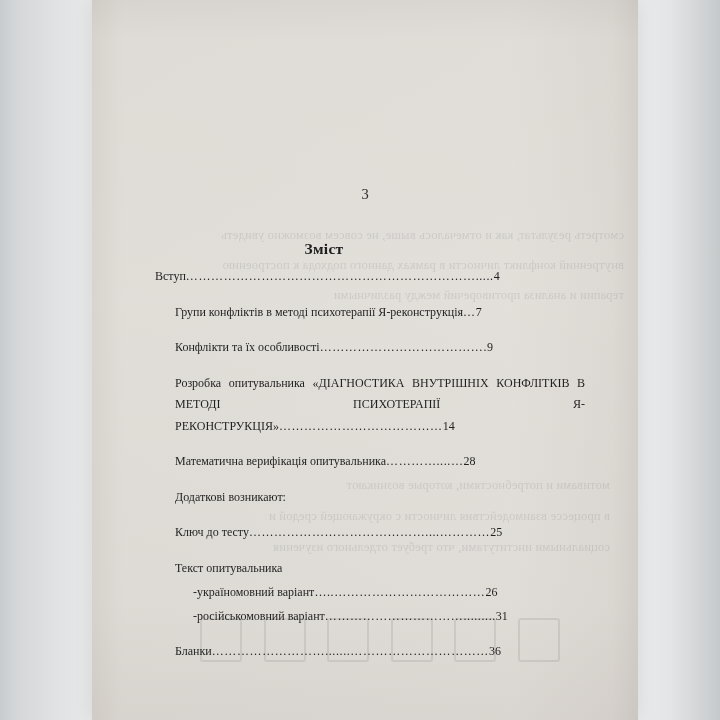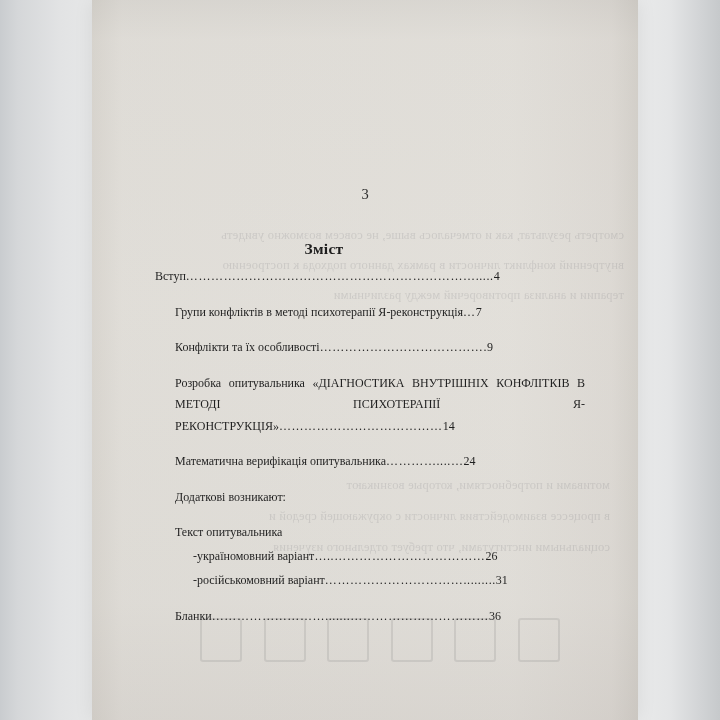--- a/index.html
+++ b/index.html
@@ -154,21 +154,22 @@
   </div>
 
   <div class="paper-content" style="position:absolute;left:92px;top:0;width:546px;height:720px;">
     <div class="page-number">3</div>
     <div class="toc-title">Зміст</div>
     <div class="toc" id="toc-list">
         <div class="entry"><span>Вступ</span><span class="leader">…………………………………………………………….....</span><span class="pg">4</span></div>
         <div class="entry indent"><span>Групи конфліктів в методі психотерапії Я-реконструкція</span><span class="leader">…</span><span class="pg">7</span></div>
         <div class="entry indent"><span>Конфлікти та їх особливості</span><span class="leader">………………………………….</span><span class="pg">9</span></div>
         <div class="entry indent multi"><span>Розробка опитувальника «ДІАГНОСТИКА ВНУТРІШНІХ КОНФЛІТКІВ В МЕТОДІ ПСИХОТЕРАПІЇ Я-РЕКОНСТРУКЦІЯ»</span><span class="leader">…………………………………</span><span class="pg">14</span></div>
-        <div class="entry indent"><span>Математична верифікація опитувальника</span><span class="leader">…………....…</span><span class="pg">24</span></div>
+        <div class="entry indent"><span>Математична верифікація опитувальника</span><span class="leader">…………....…</span><span class="pg">28</span></div>
         <div class="entry indent"><span>Додаткові возникают:</span></div>
+        <div class="entry indent"><span>Ключ до тесту</span><span class="leader">……………………………………....…………</span><span class="pg">25</span></div>
         <div class="entry indent"><span>Текст опитувальника</span></div>
         <div class="entry indent2"><span>-україномовний варіант</span><span class="leader">…..………………………………</span><span class="pg">26</span></div>
         <div class="entry indent2"><span>-російськомовний варіант</span><span class="leader">…………………………….........</span><span class="pg">31</span></div>
         <div class="entry indent"><span>Бланки</span><span class="leader">……………………….......……………………………</span><span class="pg">36</span></div>
       </div>
   </div>
 </div>
 
 </body></html>

